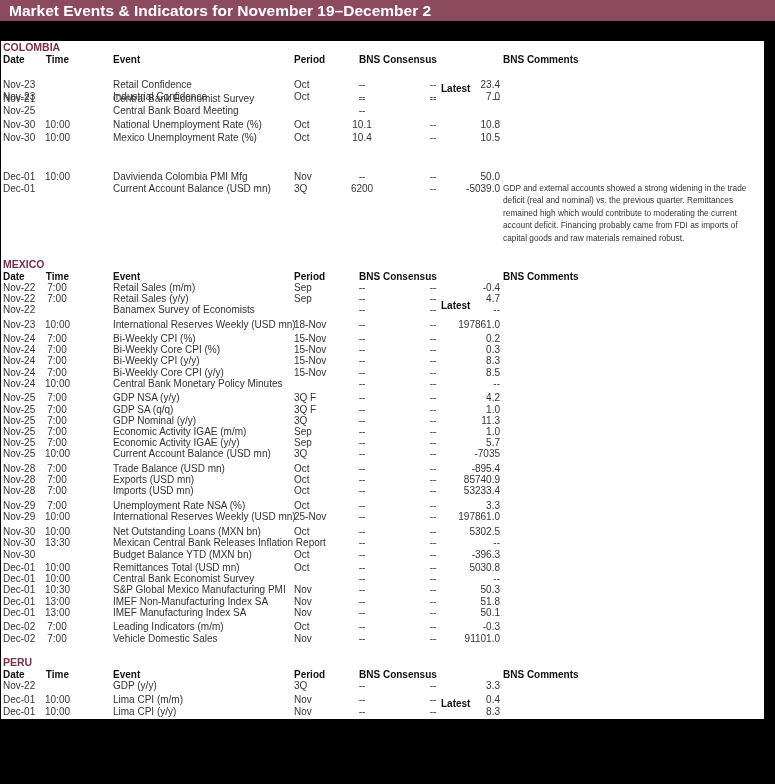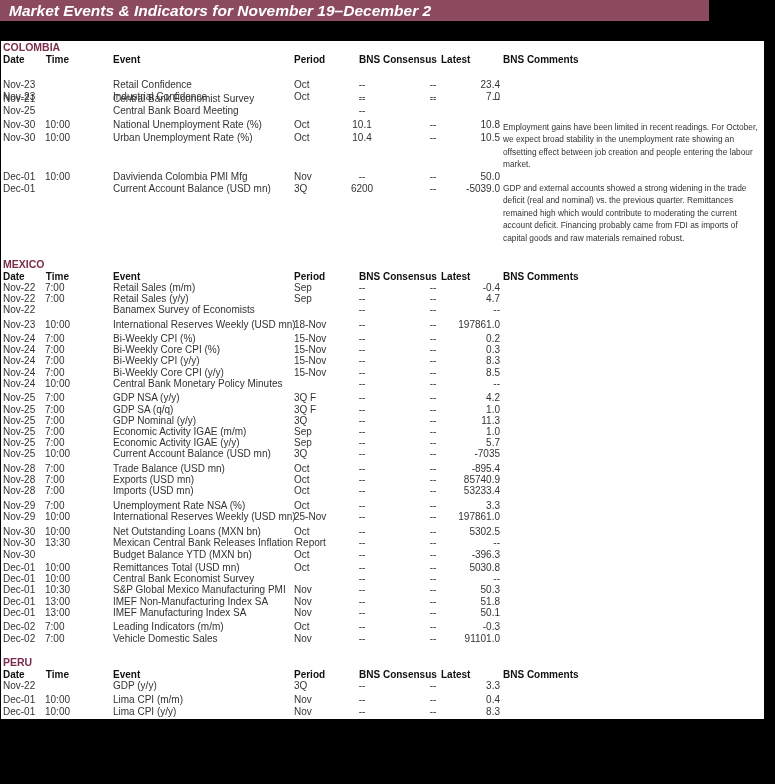--- a/index.html
+++ b/index.html
@@ -1,40 +1,40 @@
 <!DOCTYPE html>
 <html><head>
 <meta charset="utf-8">
 <style>
   html, body { margin:0; padding:0; }
   body {
     width:775px; height:784px; background:#000; position:relative; overflow:hidden;
     font-family: "Liberation Sans", "DejaVu Sans", sans-serif;
   }
   .titlebar {
-    position:absolute; left:0; top:0; width:709px; height:21px;
+    position:absolute; left:0; top:0; width:775px; height:21px;
     background:#8c4a5f; color:#fff; font-weight:bold; font-size:15.5px;
-    line-height:21px; padding-left:9px; box-sizing:border-box; white-space:nowrap;font-style:italic;
+    line-height:21px; padding-left:9px; box-sizing:border-box; white-space:nowrap;
   }
   .sheet {
     position:absolute; left:1px; top:41px; width:763px; height:678px; background:#fff;
   }
   .row { position:absolute; left:0; width:763px; height:12px; font-size:10px; color:#333; line-height:12px; }
   .row > span { position:absolute; top:0; white-space:nowrap; }
   .c-date { left:2px; }
-  .c-time { left:44px; width:24px; text-align:left; }
+  .c-time { left:44px; width:24px; text-align:center; }
   .c-event { left:72px;padding-left:40px; }
   .c-period { left:293px; }
   .c-bns { left:340px; width:42px; text-align:center; }
   .c-cons { left:420px; width:24px; text-align:center; }
   .c-latest { left:440px; width:59px; text-align:right; }
   .hdr { font-weight:bold; color:#111; }
   .hdr .c-time { text-align:right; }
   .hdr .c-bns { left:358px; width:auto; text-align:left; }
-  .hdr .c-cons { left:440px; width:auto; text-align:center; }
+  .hdr .c-cons { left:440px; width:auto; text-align:center;margin-top:29px; }
   .hdr .c-comments { left:502px; }
   .section {
     position:absolute; left:2px; font-size:10.5px; font-weight:bold; color:#7b2d4c; line-height:13px;
   }
   .comment {
     position:absolute; left:502px; width:258px; font-size:8.3px; color:#333; line-height:12.4px;
   }
 </style>
 </head>
 <body>
@@ -93,21 +93,21 @@
       <span class="c-time">10:00</span>
       <span class="c-event">National Unemployment Rate (%)</span>
       <span class="c-period">Oct</span>
       <span class="c-bns">10.1</span>
       <span class="c-cons">--</span>
       <span class="c-latest">10.8</span>
     </div>
     <div class="row" style="top: 91px;">
       <span class="c-date">Nov-30</span>
       <span class="c-time">10:00</span>
-      <span class="c-event">Urban Unemployment Rate (%)</span>
+      <span class="c-event">Mexico Unemployment Rate (%)</span>
       <span class="c-period">Oct</span>
       <span class="c-bns">10.4</span>
       <span class="c-cons">--</span>
       <span class="c-latest">10.5</span>
     </div>
     <div class="row" style="top: 130px;">
       <span class="c-date">Dec-01</span>
       <span class="c-time">10:00</span>
       <span class="c-event">Davivienda Colombia PMI Mfg</span>
       <span class="c-period">Nov</span>
@@ -117,21 +117,20 @@
     </div>
     <div class="row" style="top: 142px;">
       <span class="c-date">Dec-01</span>
       <span class="c-time"></span>
       <span class="c-event">Current Account Balance (USD mn)</span>
       <span class="c-period">3Q</span>
       <span class="c-bns">6200</span>
       <span class="c-cons">--</span>
       <span class="c-latest">-5039.0</span>
     </div>
-    <div class="comment" style="top: 80px;">Employment gains have been limited in recent readings. For October, we expect broad stability in the unemployment rate showing an offsetting effect between job creation and people entering the labour market.</div>
     <div class="comment" style="top: 141px;">GDP and external accounts showed a strong widening in the trade deficit (real and nominal) vs. the previous quarter. Remittances remained high which would contribute to moderating the current account deficit. Financing probably came from FDI as imports of capital goods and raw materials remained robust.</div>
     <div class="section" style="top: 217px;">MEXICO</div>
     <div class="row hdr" style="top: 230px;">
       <span class="c-date">Date</span>
       <span class="c-time">Time</span>
       <span class="c-event">Event</span>
       <span class="c-period">Period</span>
       <span class="c-bns"><span>BNS</span> <span>Consensus</span></span>
       <span class="c-cons">Latest</span>
       <span class="c-comments">BNS Comments</span>

